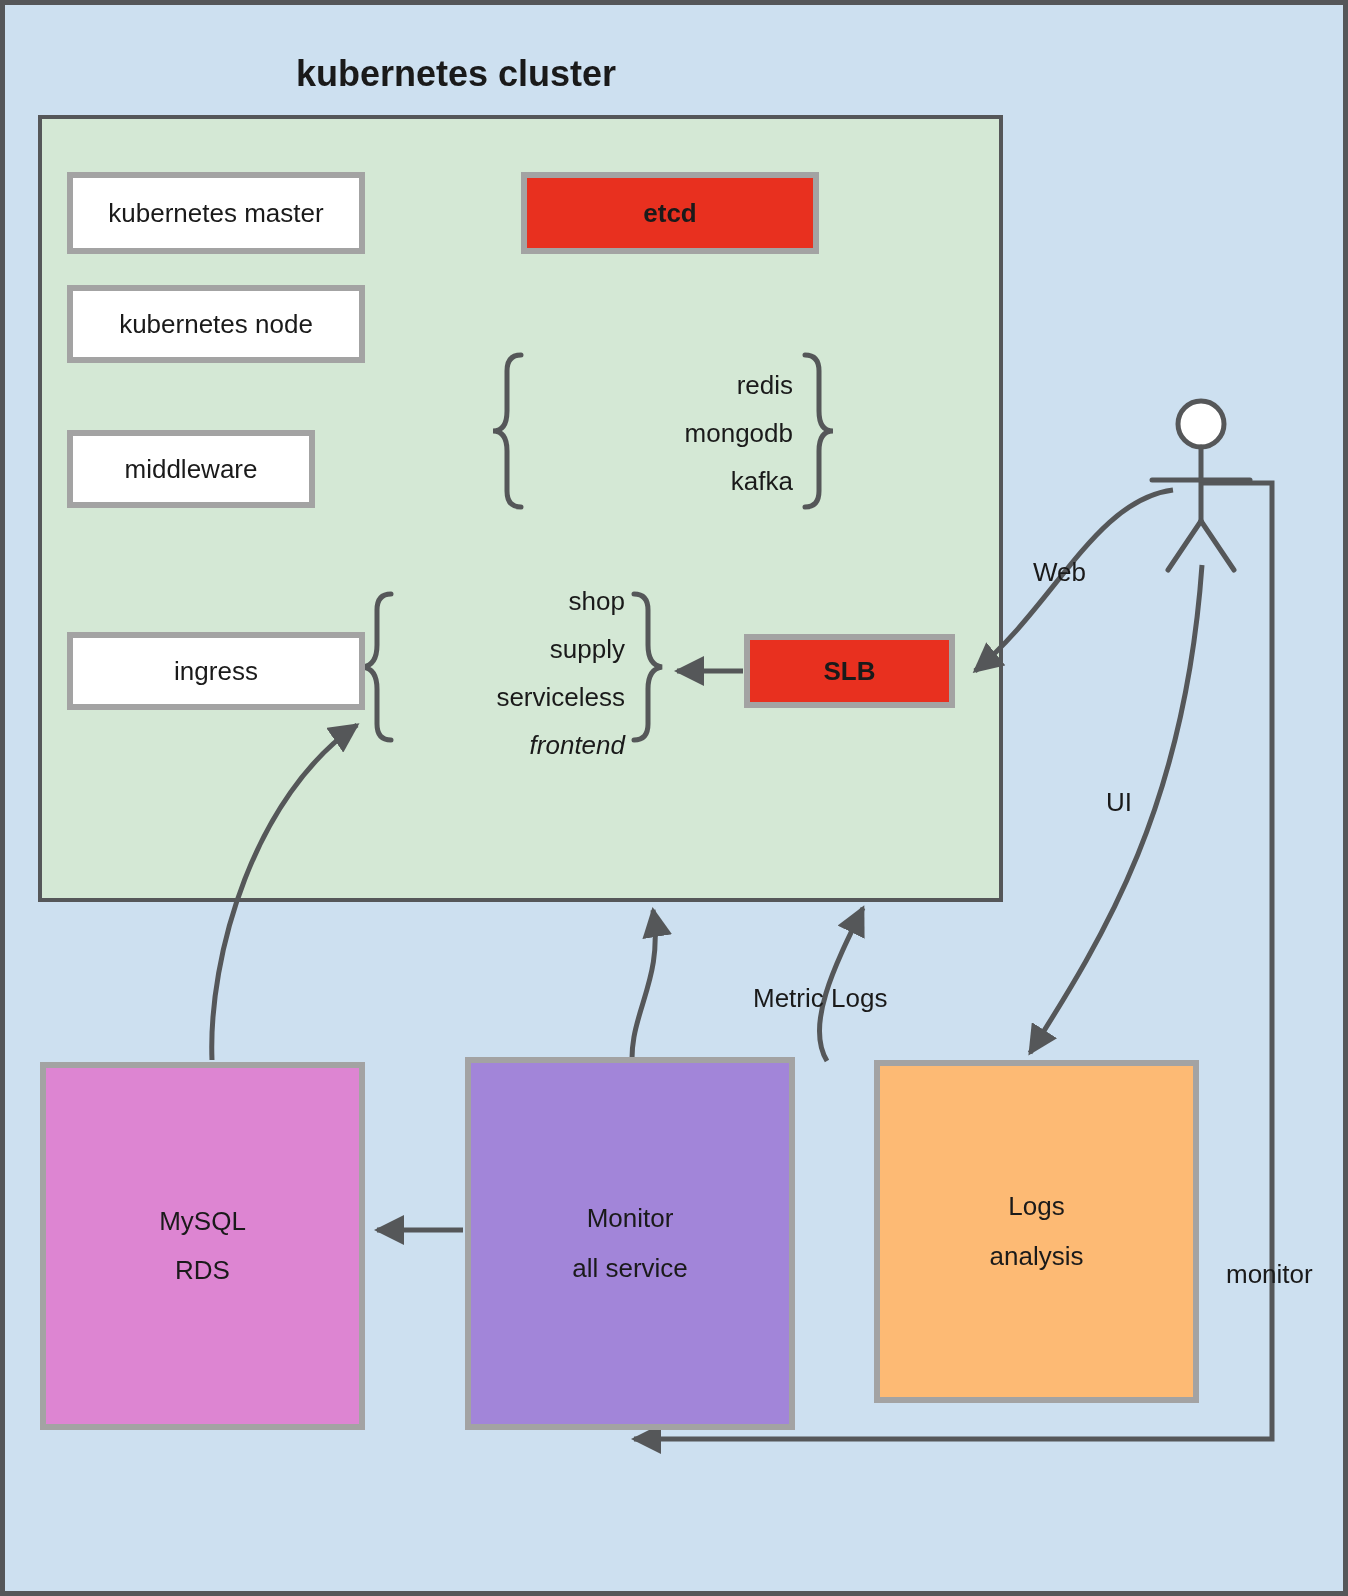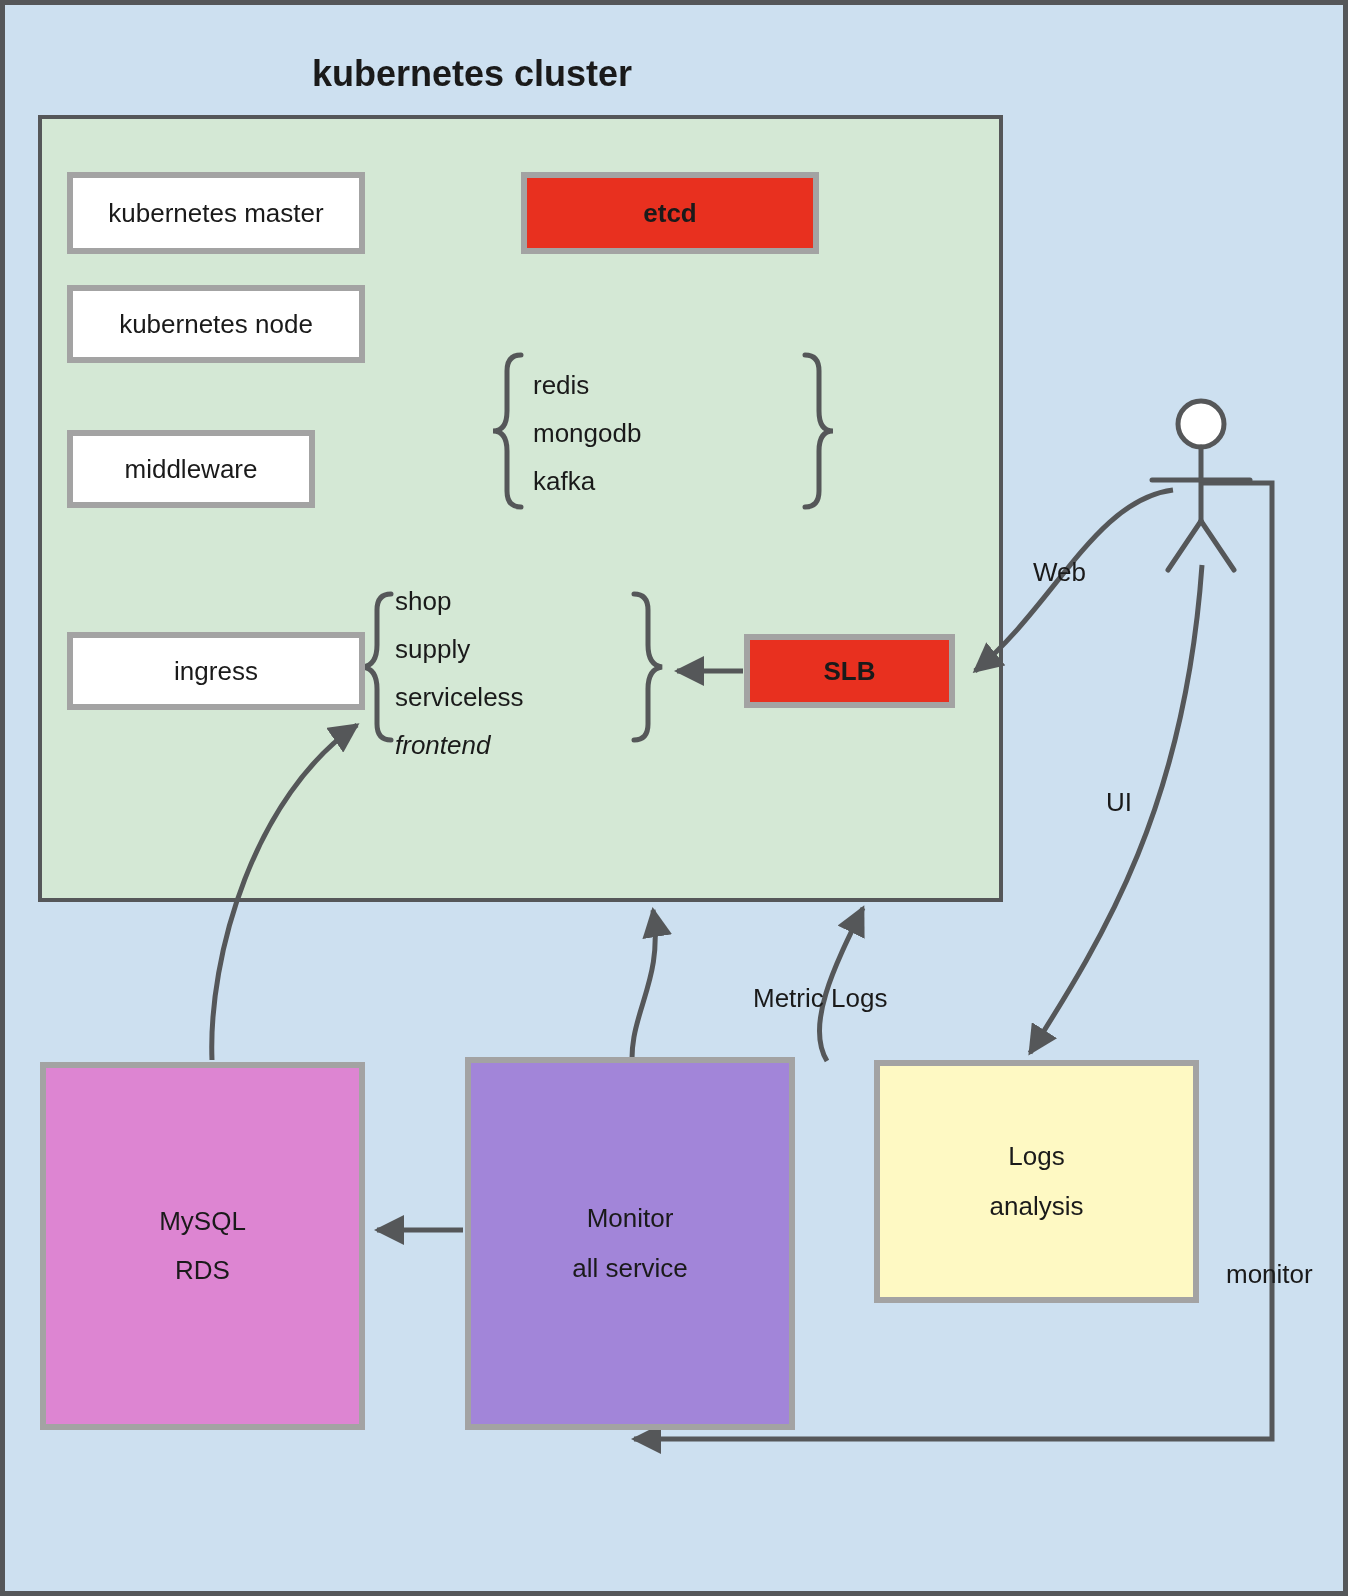--- a/index.html
+++ b/index.html
@@ -58,36 +58,36 @@
     position: absolute;
     font-size: 36px;
     font-weight: bold;
     color: #1a1a1a;
     white-space: nowrap;
   }
   .grp-label {
     position: absolute;
     font-size: 26px;
     color: #1a1a1a;
-    text-align: left;
+    text-align: right;
     white-space: nowrap;
   }
   .edge-label {
     position: absolute;
     font-size: 26px;
     color: #1a1a1a;
     white-space: nowrap;
   }
 </style>
 </head>
 <body>
 
 <div id="canvas">
 
-  <div class="title" style="left:307px; top:48px;">kubernetes cluster</div>
+  <div class="title" style="left:291px; top:48px;">kubernetes cluster</div>
 
   <div class="cluster-box" style="left:33px; top:110px; width:965px; height:787px;"></div>
 
   <svg id="svg-layer" viewBox="0 0 1348 1596" xmlns="http://www.w3.org/2000/svg">
     <defs>
       <marker id="arrow" viewBox="0 0 10 10" refX="9" refY="5" markerWidth="6" markerHeight="6" orient="auto-start-reverse">
         <path d="M 0 0 L 10 5 L 0 10 z" fill="#555759"></path>
       </marker>
     </defs>
 
@@ -163,21 +163,21 @@
   <div class="node bigbox" style="left:35px; top:1057px; width:325px; height:368px; background:#dd85d2;">
     <span>MySQL</span>
     <span>RDS</span>
   </div>
 
   <div class="node bigbox" style="left:460px; top:1052px; width:330px; height:373px; background:#a285d9;">
     <span>Monitor</span>
     <span>all service</span>
   </div>
 
-  <div class="node bigbox" style="left:869px; top:1055px; width:325px; height:243px; background:#fef9c3;">
+  <div class="node bigbox" style="left:869px; top:1055px; width:325px; height:343px; background:#fdba74;">
     <span>Logs</span>
     <span>analysis</span>
   </div>
 
   <div class="edge-label" style="left:1028px; top:552px;">Web</div>
   <div class="edge-label" style="left:1101px; top:782px;">UI</div>
   <div class="edge-label" style="left:748px; top:978px;">Metric Logs</div>
   <div class="edge-label" style="left:1221px; top:1254px;">monitor</div>
 
 </div>

